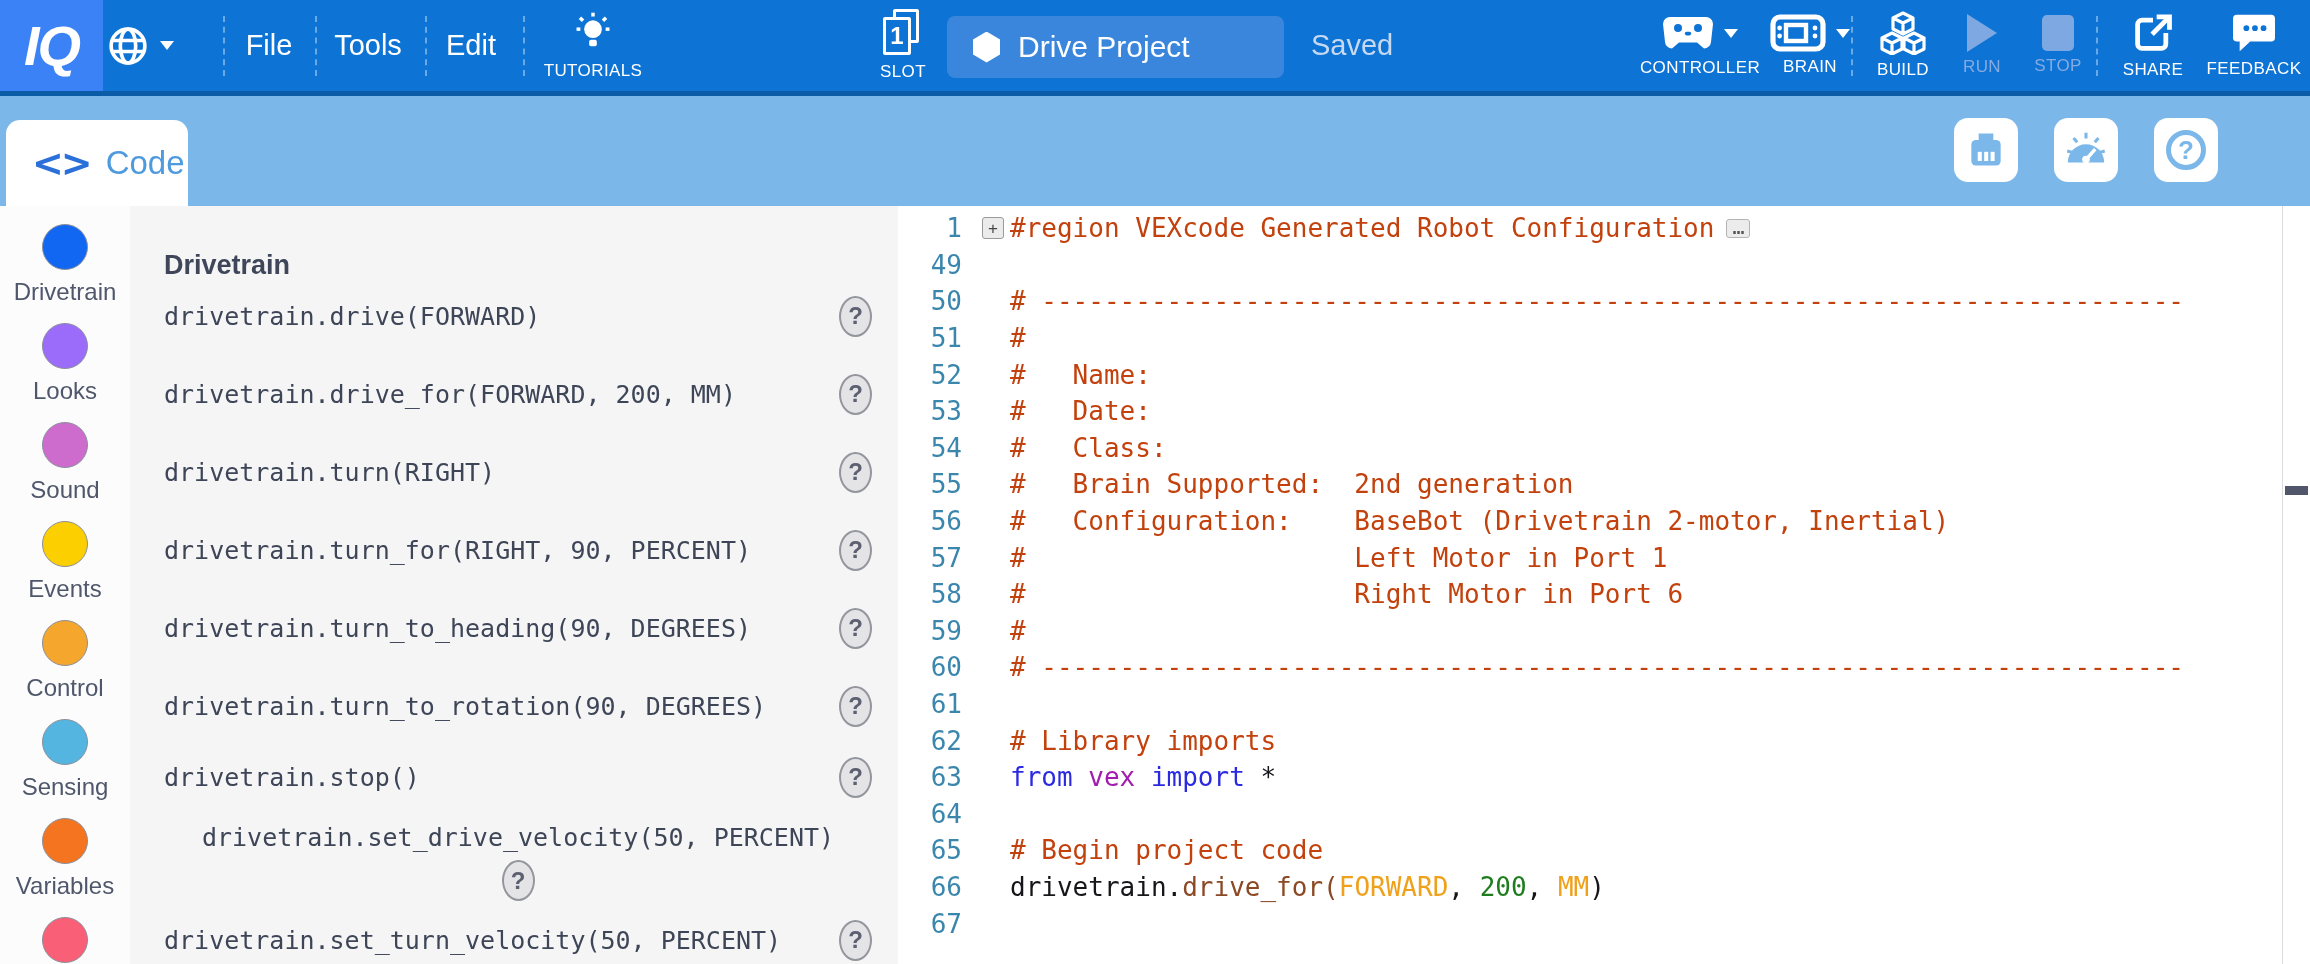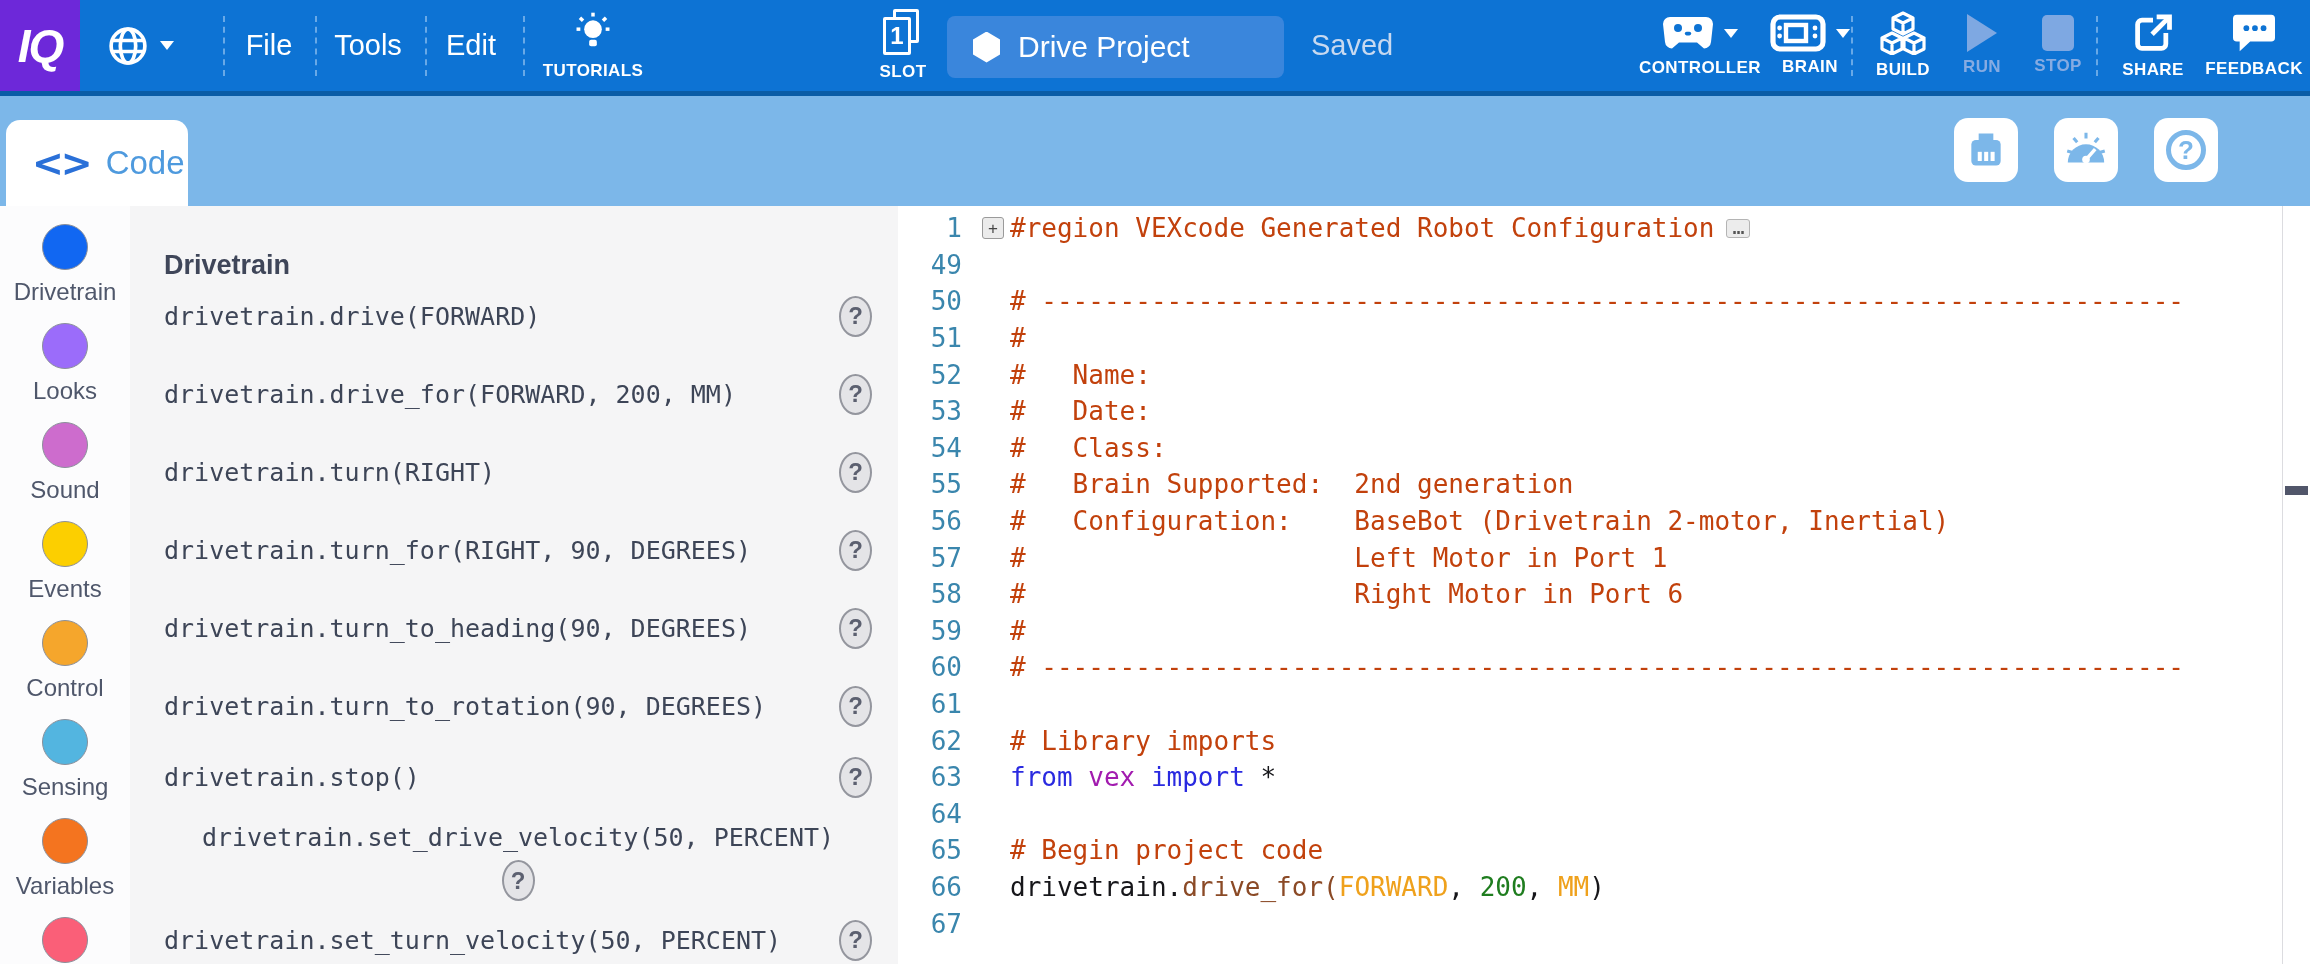--- a/index.html
+++ b/index.html
@@ -3,28 +3,28 @@
 <meta charset="utf-8">
 <style>
   * { margin:0; padding:0; box-sizing:border-box; }
   html,body { width:2310px; height:964px; overflow:hidden; background:#fff;
               font-family:"Liberation Sans", sans-serif; }
   #app { position:relative; width:2310px; height:964px; background:#fff; }
 
   
   .topbar { position:absolute; left:0; top:0; width:2310px; height:96px;
             background:#0d73d4; border-bottom:5px solid #0a5ca6; }
-  .logo { position:absolute; left:0; top:0; width:80px; height:91px; background:#6d28d9;
-          color:#fff; font-weight:bold; font-style:italic; font-size:46px;
+  .logo { position:absolute; left:0; top:0; width:103px; height:91px; background:#3b82f6;
+          color:#fff; font-weight:bold; font-style:italic; font-size:56px;
           display:flex; align-items:center; justify-content:center; letter-spacing:-2px; }
   .tb-group { position:absolute; top:0; height:91px; display:flex; align-items:center;
               justify-content:center; color:#fff; }
   .tb-col { position:absolute; top:0; height:91px; display:flex; flex-direction:column;
             align-items:center; justify-content:center; color:#fff; gap:5px; }
-  .tb-label { font-size:17px; font-weight:bold; letter-spacing:.4px; color:#fff; white-space:nowrap; }
+  .tb-label { font-size:17px; font-weight:normal; letter-spacing:.4px; color:#fff; white-space:nowrap; }
   .tb-label.disabled { color:#86abe2;text-align:center; }
   .menu-item { font-size:29px; color:#fff; }
   .vsep { position:absolute; top:16px; height:60px; width:0;
           border-left:2px dashed rgba(195,223,250,.5); }
   .caret { width:0; height:0; border-left:7px solid transparent; border-right:7px solid transparent;
            border-top:9px solid #fff; margin-left:10px; }
   .icon-row { display:flex; align-items:center; }
 
   
   .slot-ic { position:relative; width:40px; height:48px; }
@@ -301,21 +301,21 @@
         </div>
         <div class="cmd-row" style="top: 149px;">
           <span class="cmd-text">drivetrain.drive_for(FORWARD, 200, MM)</span>
           <span class="cmd-help">?</span>
         </div>
         <div class="cmd-row" style="top: 227px;">
           <span class="cmd-text">drivetrain.turn(RIGHT)</span>
           <span class="cmd-help">?</span>
         </div>
         <div class="cmd-row" style="top: 305px;">
-          <span class="cmd-text">drivetrain.turn_for(RIGHT, 90, DEGREES)</span>
+          <span class="cmd-text">drivetrain.turn_for(RIGHT, 90, PERCENT)</span>
           <span class="cmd-help">?</span>
         </div>
         <div class="cmd-row" style="top: 383px;">
           <span class="cmd-text">drivetrain.turn_to_heading(90, DEGREES)</span>
           <span class="cmd-help">?</span>
         </div>
         <div class="cmd-row" style="top: 461px;">
           <span class="cmd-text">drivetrain.turn_to_rotation(90, DEGREES)</span>
           <span class="cmd-help">?</span>
         </div>

